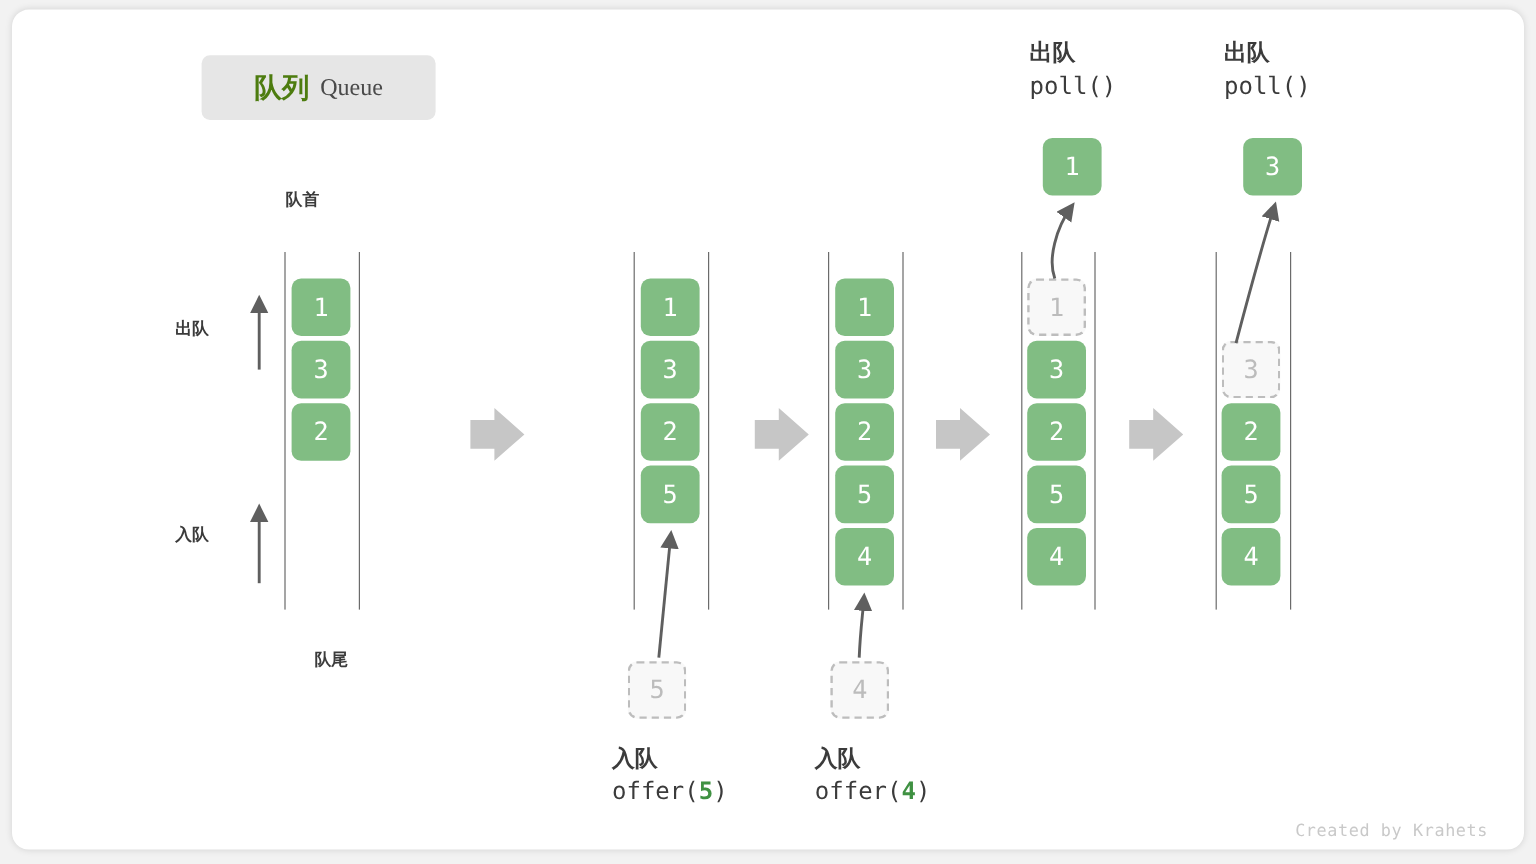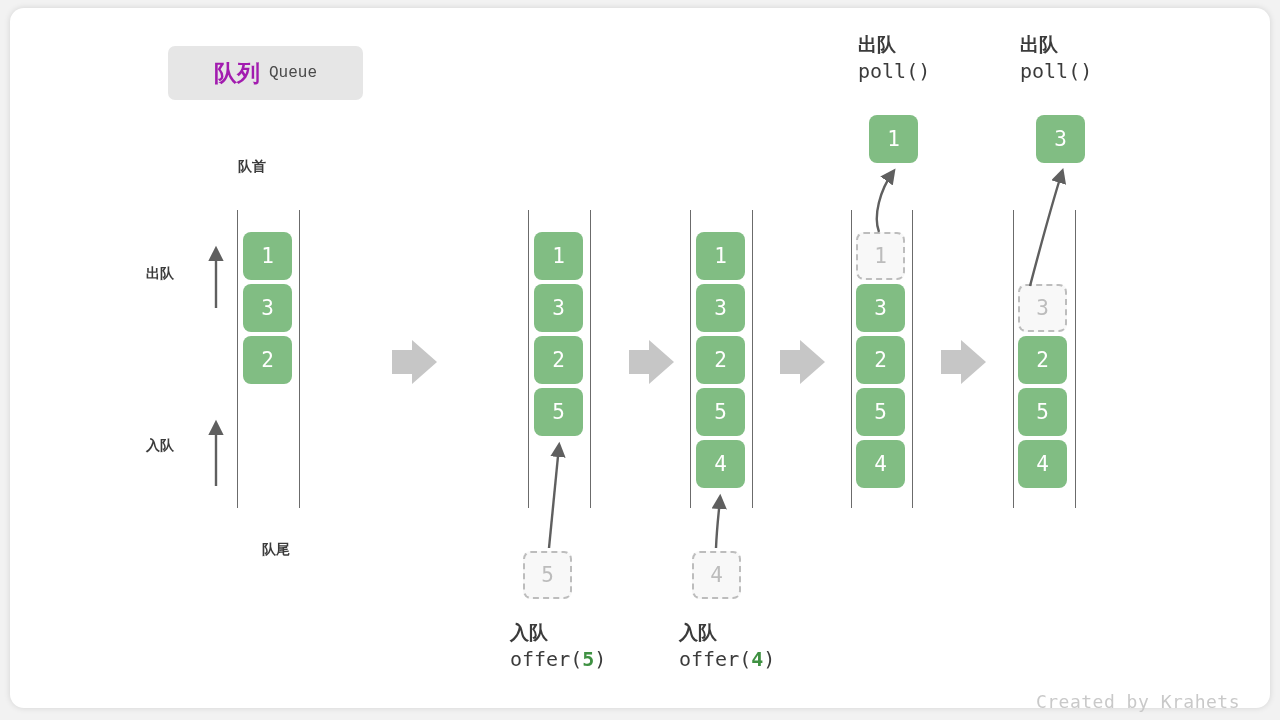--- a/index.html
+++ b/index.html
@@ -26,26 +26,26 @@
   .title-chip {
     position: absolute;
     left: 168px; top: 46px;
     width: 195px; height: 54px;
     background: #e6e6e6;
     border-radius: 7px;
     display: flex; align-items: center; justify-content: center;
     gap: 9px;
   }
   .title-cn {
-    font-size: 23px; font-weight: bold; color: #a21caf;
+    font-size: 23px; font-weight: bold; color: #4d7c0f;
     font-family: "Liberation Sans", "DejaVu Sans", sans-serif;
   }
   .title-en {
-    font-size: 16px; color: #4a4a4a;
-    font-family: Liberation Mono, monospace;
+    font-size: 20px; color: #4a4a4a;
+    font-family: Liberation Serif, serif;
   }
 
   
   .lbl-cn {
     position: absolute;
     font-size: 14px; font-weight: bold; color: #3b3b3b;
     white-space: nowrap;
     font-family: "Liberation Sans", "DejaVu Sans", sans-serif;
   }
   .op-block {
@@ -94,22 +94,22 @@
   
   .overlay {
     position: absolute; left: 0; top: 0;
     width: 1280px; height: 720px;
     pointer-events: none;
   }
 
   
   .footer {
     position: absolute;
-    right: 40px; bottom: 8px;
-    font-size: 18px;
+    right: 40px; bottom: 19px;
+    font-size: 14px;
     color: #c9c9c9;
     font-family: "DejaVu Sans Mono", "Liberation Mono", monospace;
     letter-spacing: 0.5px;
   }
 </style>
 </head>
 <body>
 
 <div id="stage">
   <div class="card"></div>

